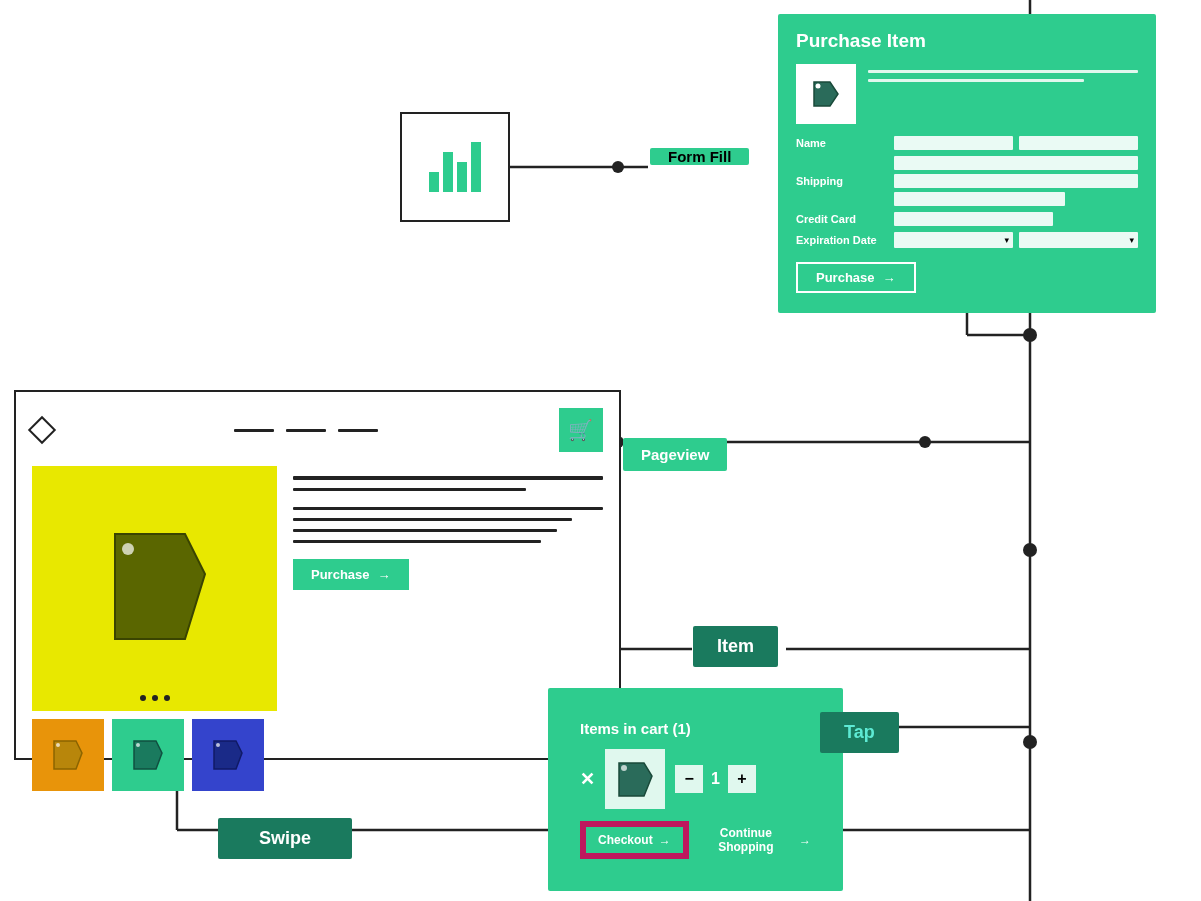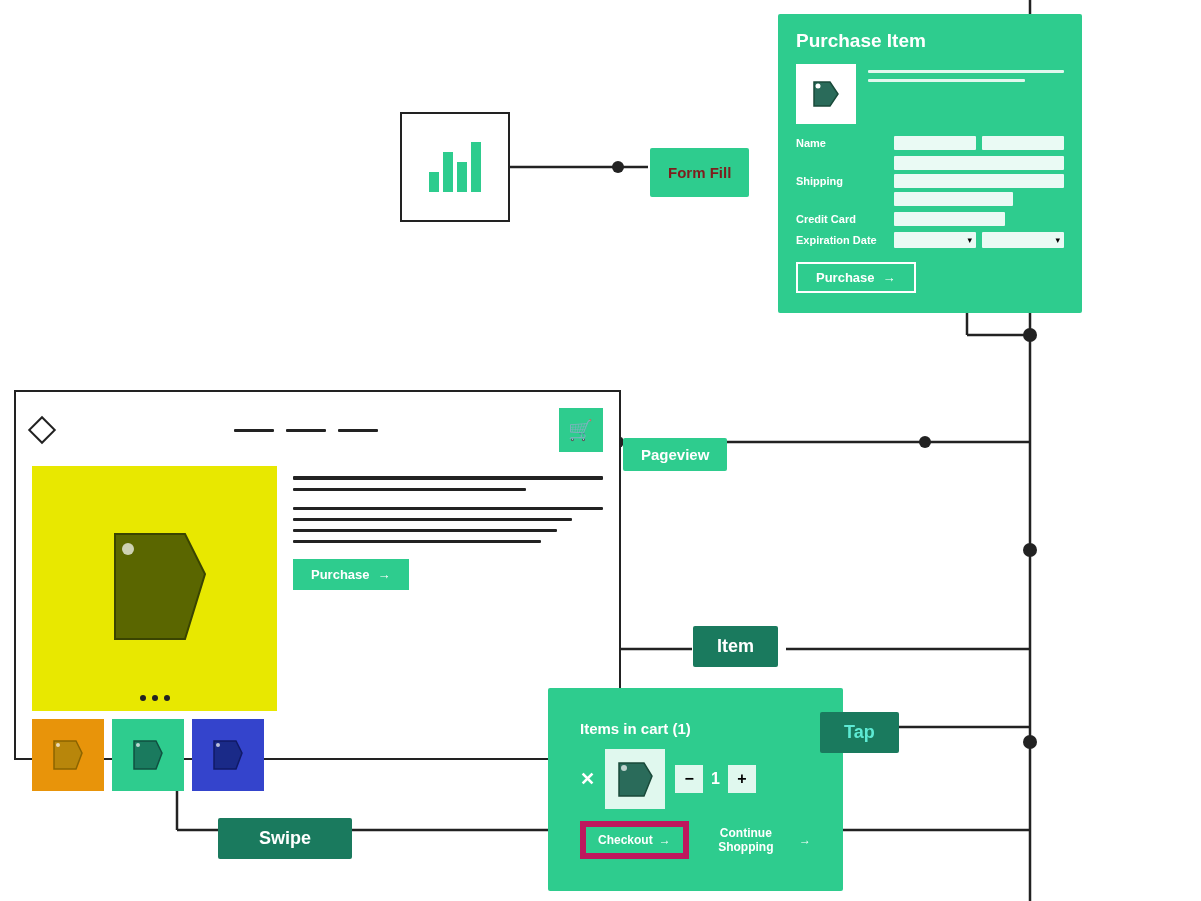--- a/index.html
+++ b/index.html
@@ -50,32 +50,32 @@
     .bar-chart-icon .bar {
       width: 10px;
       background: #2ecc8e;
     }
 
     
     .form-fill-label {
       left: 650px;
       top: 148px;
       background: #2ecc8e;
-      color: #7f1d1d;
+      color: #000000;
       font-weight: bold;
       font-size: 15px;
-      padding: 16px 18px;
+      padding: 0 18px;
       border-radius: 2px;
     }
 
     
     .purchase-card {
       left: 778px;
       top: 14px;
-      width: 304px;
+      width: 378px;
       background: #2ecc8e;
       padding: 16px 18px 20px;
       border-radius: 2px;
     }
     .purchase-card-title {
       font-size: 19px;
       font-weight: bold;
       color: #fff;
       margin-bottom: 12px;
     }

